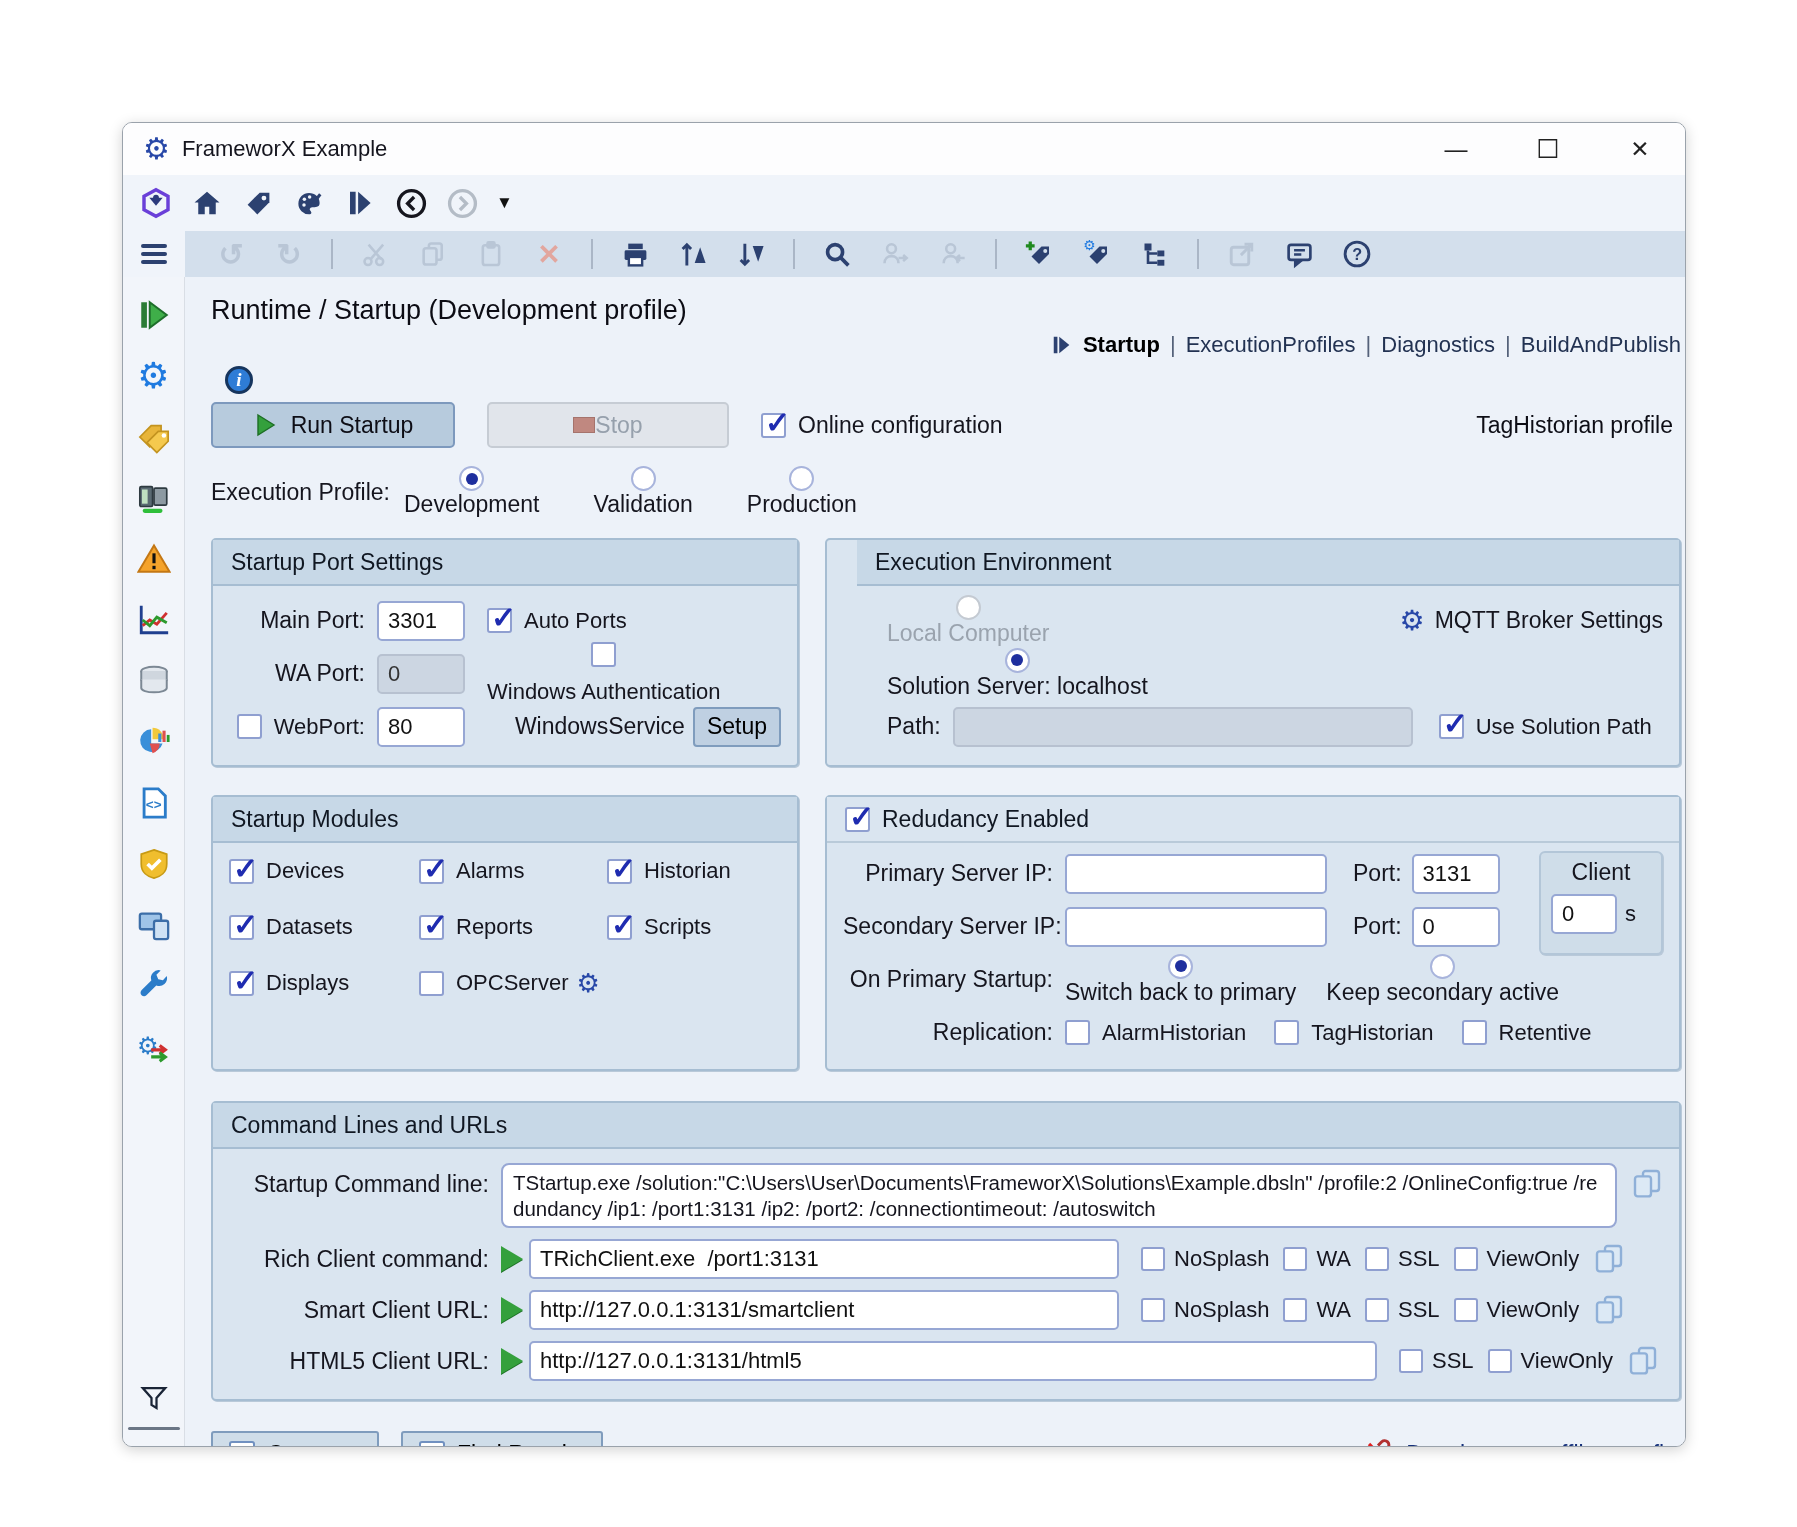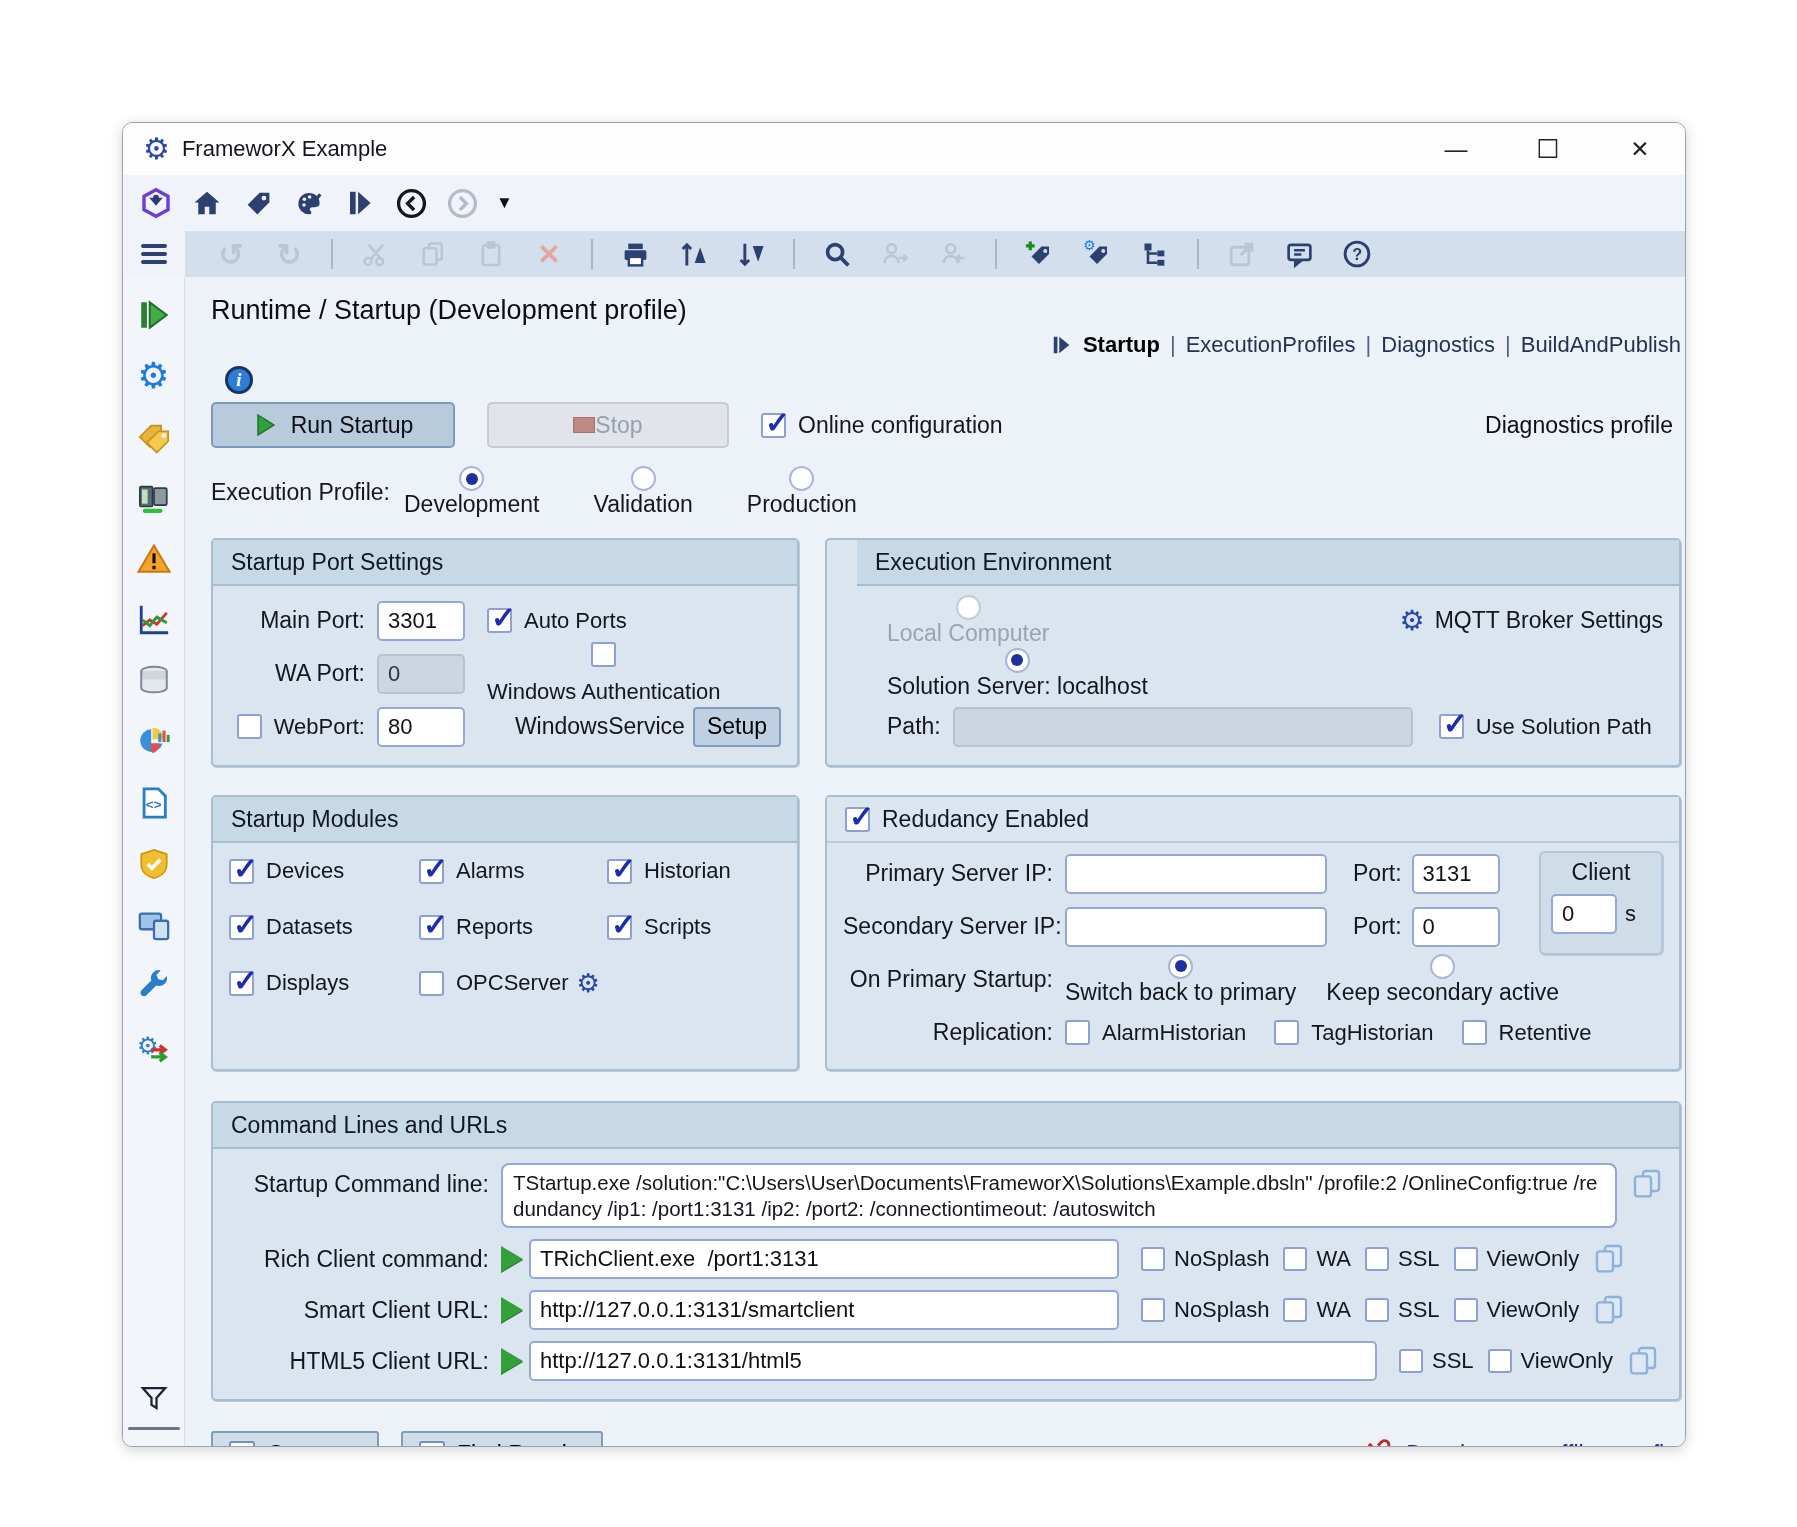--- a/index.html
+++ b/index.html
@@ -439,21 +439,21 @@
             <span>Run Startup</span>
           </button>
           <button class="btn-stop">
             <span class="stop-sq"></span>
             <span>Stop</span>
           </button>
           <label class="cbl" style="font-size:23px;">
             <span class="cb on"></span>
             <span>Online configuration</span>
           </label>
-          <span class="profile-right">Diagnostics profile</span>
+          <span class="profile-right">TagHistorian profile</span>
         </div>
 
         <div class="epf-row">
           <span>Execution Profile:</span>
           <label class="radl">
               <span class="rad on"></span>
               <span>Development</span>
             </label>
           <span class="gap"></span>
           <label class="radl">

